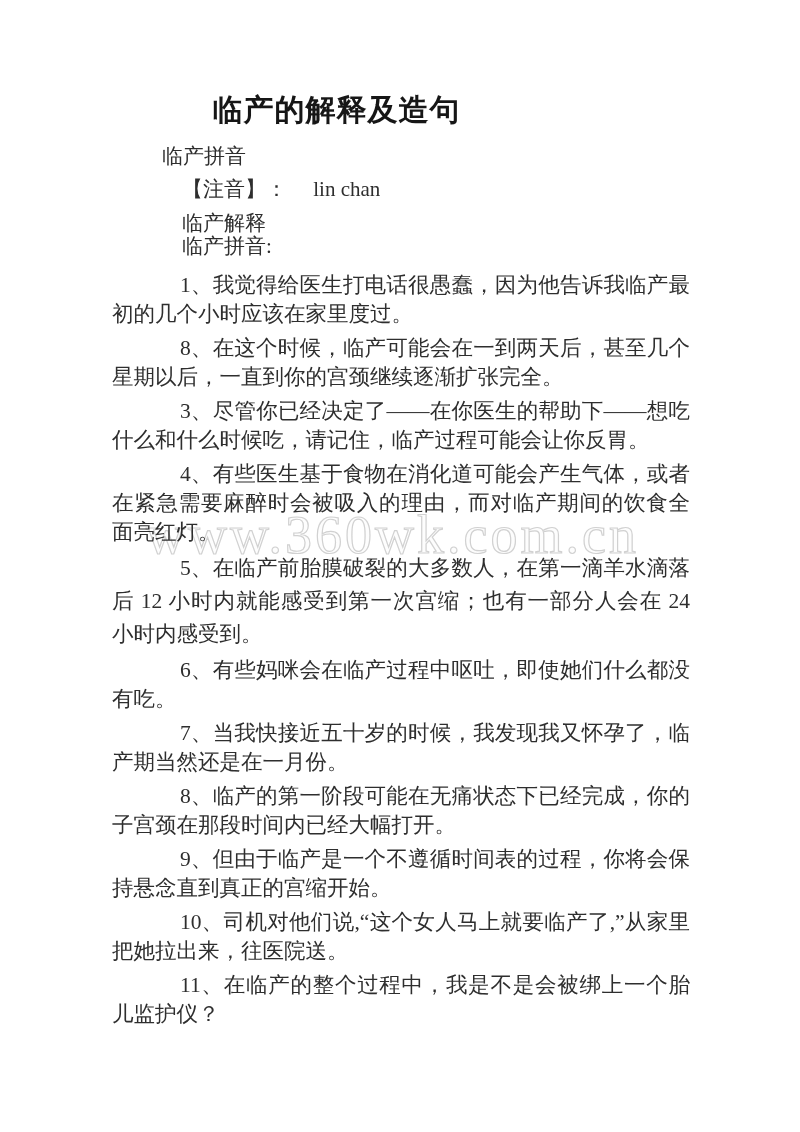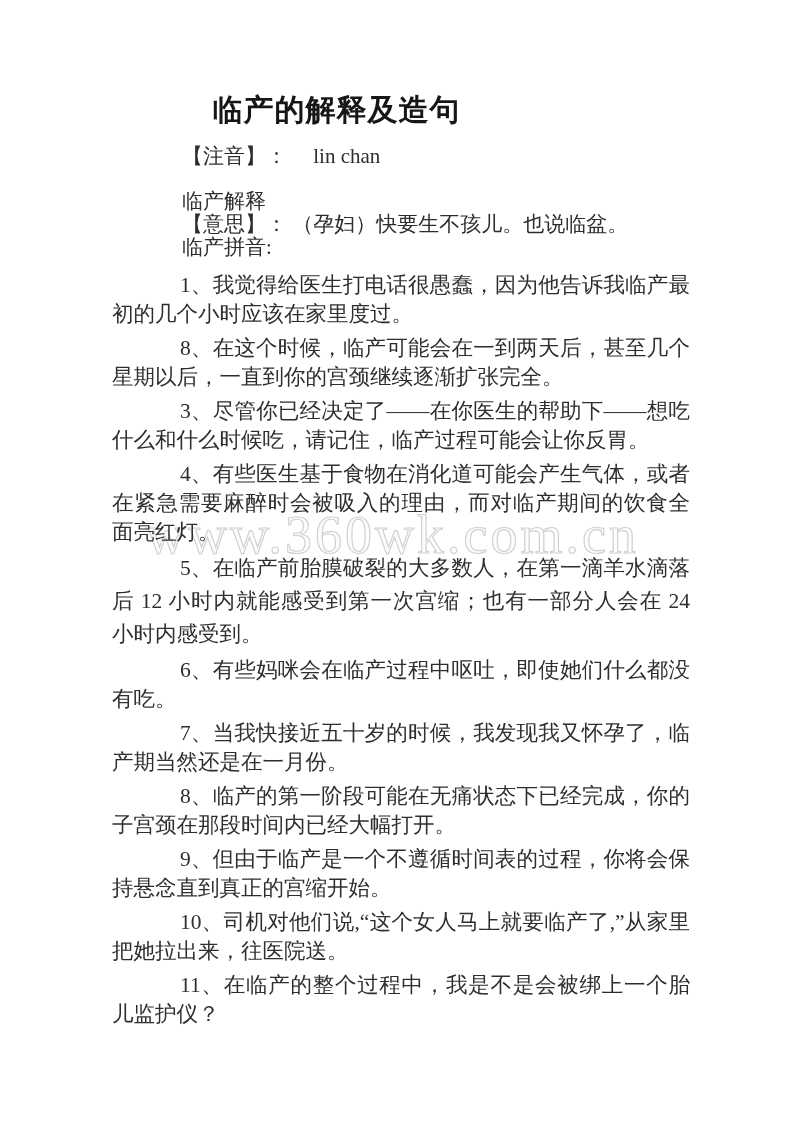--- a/index.html
+++ b/index.html
@@ -36,21 +36,21 @@
     left: 112px;
     width: 578px;
     font-size: 21px;
     line-height: 23px;
     z-index: 1;
   }
   .meta-line {
     white-space: pre-wrap;
   }
   .meta-line.m1 { padding-left: 50px; margin-bottom: 10px; }
-  .meta-line.m2 { padding-left: 70px; margin-bottom: 22px; }
+  .meta-line.m2 { padding-left: 70px; margin-bottom: 11px; }
   .meta-line.m3 { padding-left: 70px; font-family: Liberation Serif, serif; }
   .meta-line.m4 { padding-left: 70px; }
   .meta-line.m5 { padding-left: 70px; }
   .sentences {
     position: absolute;
     top: 271px;
     left: 112px;
     width: 578px;
     font-size: 21.5px;
     z-index: 1;
@@ -85,23 +85,23 @@
 </head>
 <body>
 
 <div class="page">
 
   <div class="watermark">www.360wk.com.cn</div>
 
   <h1 class="doc-title">临产的解释及造句</h1>
 
   <div class="meta">
+    <div class="meta-line m1">临产拼音</div>
     <div class="meta-line m2">【注音】：　 lin chan</div>
     <div class="meta-line m3">临产解释</div>
-    <div class="meta-line m4">【意思】： （孕妇）快要生不孩儿。也说临盆。</div>
     <div class="meta-line m5">临产拼音:</div>
   </div>
 
   <div class="sentences">
     <p>1、我觉得给医生打电话很愚蠢，因为他告诉我临产最初的几个小时应该在家里度过。</p>
     <p>8、在这个时候，临产可能会在一到两天后，甚至几个星期以后，一直到你的宫颈继续逐渐扩张完全。</p>
     <p>3、尽管你已经决定了——在你医生的帮助下——想吃什么和什么时候吃，请记住，临产过程可能会让你反胃。</p>
     <p>4、有些医生基于食物在消化道可能会产生气体，或者在紧急需要麻醉时会被吸入的理由，而对临产期间的饮食全面亮红灯。</p>
     <p class="loose">5、在临产前胎膜破裂的大多数人，在第一滴羊水滴落后 12 小时内就能感受到第一次宫缩；也有一部分人会在 24 小时内感受到。</p>
     <p>6、有些妈咪会在临产过程中呕吐，即使她们什么都没有吃。</p>

